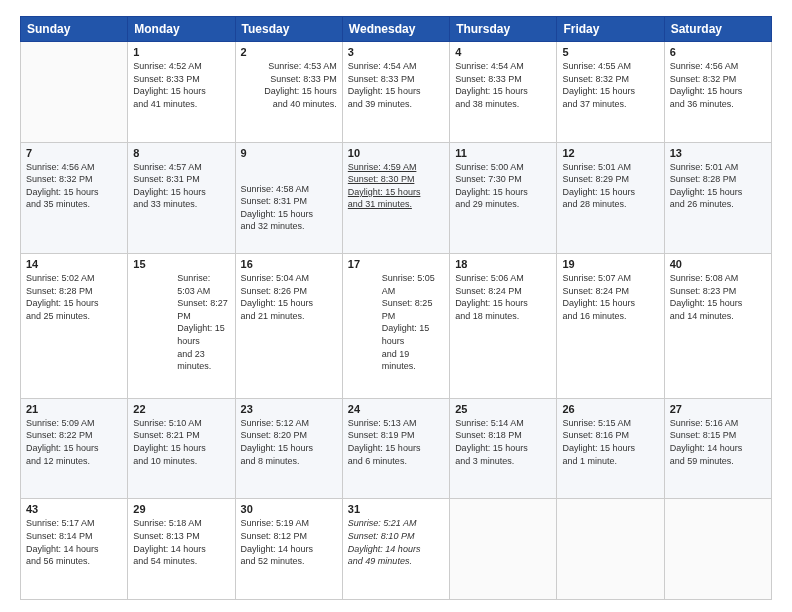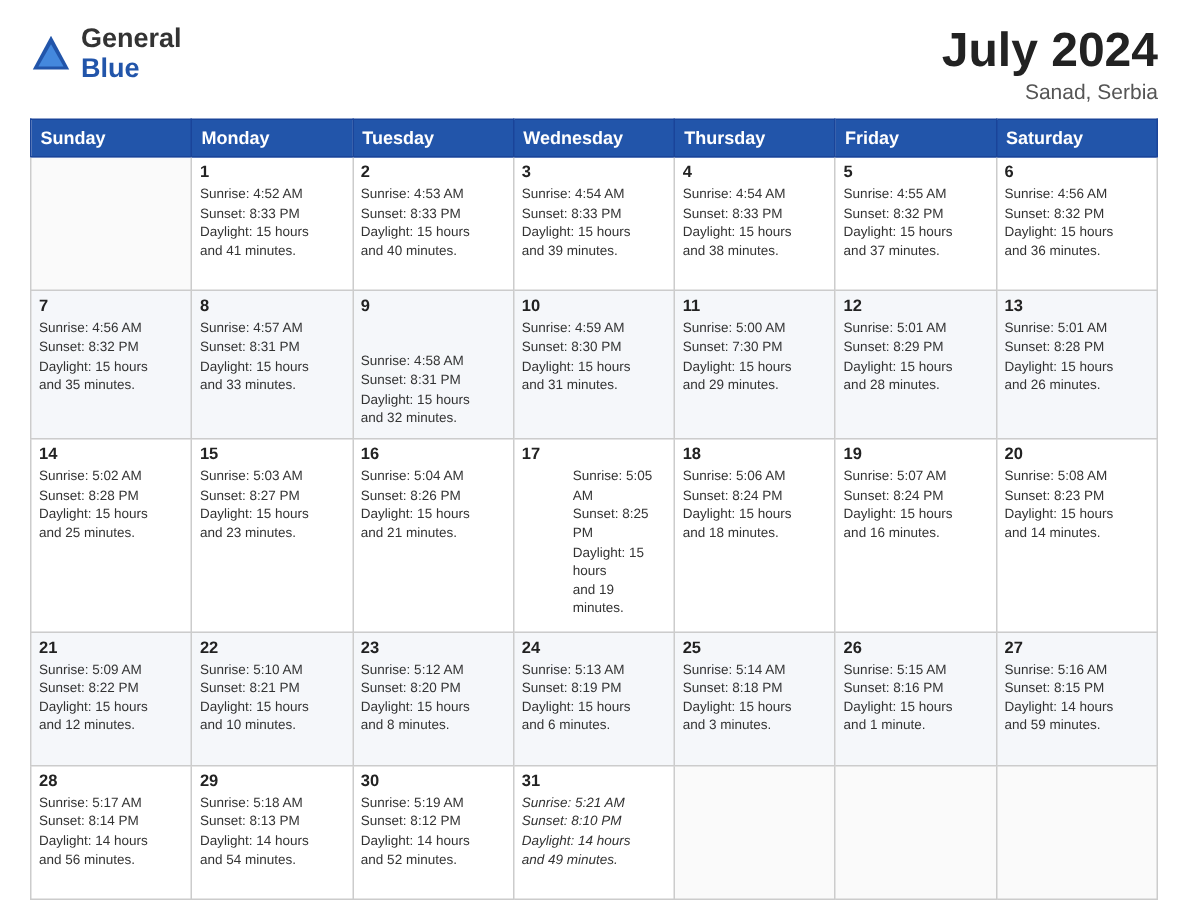--- a/index.html
+++ b/index.html
@@ -99,36 +99,20 @@
       background: #f0f2f5;
     }
     tbody tr:nth-child(odd) td.empty {
       background: #fafafa;
     }
   </style>
 </head>
 <body>
 
 <div class="page">
-  <div class="header">
-    <div class="logo">
-      <svg class="logo-icon" viewBox="0 0 30 30" xmlns="http://www.w3.org/2000/svg">
-        <polygon points="15,2 28,26 2,26" fill="#2255aa"></polygon>
-        <polygon points="15,8 24,24 6,24" fill="#4488dd"></polygon>
-      </svg>
-      <div class="logo-text">
-        <span class="general">General</span><br>
-        <span class="blue">Blue</span>
-      </div>
-    </div>
-    <div class="title-block">
-      <div class="month-year">July 2024</div>
-      <div class="location">Sanad, Serbia</div>
-    </div>
-  </div>
 
   <table>
     <thead>
       <tr>
 
       <th>Sunday</th>
           <th>Monday</th>
           <th>Tuesday</th>
           <th>Wednesday</th>
           <th>Thursday</th>
@@ -141,21 +125,21 @@
           <td class="empty"></td>
           <td>
             <span class="day-number">1</span>
             <div class="day-info" style="white-space: pre-line;">Sunrise: 4:52 AM
 Sunset: 8:33 PM
 Daylight: 15 hours
 and 41 minutes.</div>
           </td>
           <td>
             <span class="day-number">2</span>
-            <div class="day-info" style="white-space: pre-line;">Sunrise: 4:53 AM
+            <div class="day-info" style="white-space: pre-line; text-align: right;">Sunrise: 4:53 AM
 Sunset: 8:33 PM
 Daylight: 15 hours
 and 40 minutes.</div>
           </td>
           <td>
             <span class="day-number">3</span>
             <div class="day-info" style="white-space: pre-line;">Sunrise: 4:54 AM
 Sunset: 8:33 PM
 Daylight: 15 hours
 and 39 minutes.</div>
@@ -199,21 +183,21 @@
           </td>
           <td>
             <span class="day-number">9</span>
             <div class="day-info" style="white-space: pre-line; margin-top: 24px;">Sunrise: 4:58 AM
 Sunset: 8:31 PM
 Daylight: 15 hours
 and 32 minutes.</div>
           </td>
           <td>
             <span class="day-number">10</span>
-            <div class="day-info" style="white-space: pre-line;">Sunrise: 4:59 AM
+            <div class="day-info" style="white-space: pre-line; text-decoration: underline;">Sunrise: 4:59 AM
 Sunset: 8:30 PM
 Daylight: 15 hours
 and 31 minutes.</div>
           </td>
           <td>
             <span class="day-number">11</span>
             <div class="day-info" style="white-space: pre-line;">Sunrise: 5:00 AM
 Sunset: 7:30 PM
 Daylight: 15 hours
 and 29 minutes.</div>
@@ -236,21 +220,21 @@
         <tr>
           <td>
             <span class="day-number">14</span>
             <div class="day-info" style="white-space: pre-line;">Sunrise: 5:02 AM
 Sunset: 8:28 PM
 Daylight: 15 hours
 and 25 minutes.</div>
           </td>
           <td>
             <span class="day-number">15</span>
-            <div class="day-info" style="white-space: pre-line;">Sunrise: 5:03 AM
+            <div class="day-info" style="white-space: pre-line; margin-left: 44px;">Sunrise: 5:03 AM
 Sunset: 8:27 PM
 Daylight: 15 hours
 and 23 minutes.</div>
           </td>
           <td>
             <span class="day-number">16</span>
             <div class="day-info" style="white-space: pre-line;">Sunrise: 5:04 AM
 Sunset: 8:26 PM
 Daylight: 15 hours
 and 21 minutes.</div>
@@ -270,21 +254,21 @@
 and 18 minutes.</div>
           </td>
           <td>
             <span class="day-number">19</span>
             <div class="day-info" style="white-space: pre-line;">Sunrise: 5:07 AM
 Sunset: 8:24 PM
 Daylight: 15 hours
 and 16 minutes.</div>
           </td>
           <td>
-            <span class="day-number">20</span>
+            <span class="day-number">40</span>
             <div class="day-info" style="white-space: pre-line;">Sunrise: 5:08 AM
 Sunset: 8:23 PM
 Daylight: 15 hours
 and 14 minutes.</div>
           </td>
         </tr>
         <tr>
           <td>
             <span class="day-number">21</span>
             <div class="day-info" style="white-space: pre-line;">Sunrise: 5:09 AM
@@ -330,21 +314,21 @@
           <td>
             <span class="day-number">27</span>
             <div class="day-info" style="white-space: pre-line;">Sunrise: 5:16 AM
 Sunset: 8:15 PM
 Daylight: 14 hours
 and 59 minutes.</div>
           </td>
         </tr>
         <tr>
           <td>
-            <span class="day-number">28</span>
+            <span class="day-number">43</span>
             <div class="day-info" style="white-space: pre-line;">Sunrise: 5:17 AM
 Sunset: 8:14 PM
 Daylight: 14 hours
 and 56 minutes.</div>
           </td>
           <td>
             <span class="day-number">29</span>
             <div class="day-info" style="white-space: pre-line;">Sunrise: 5:18 AM
 Sunset: 8:13 PM
 Daylight: 14 hours

